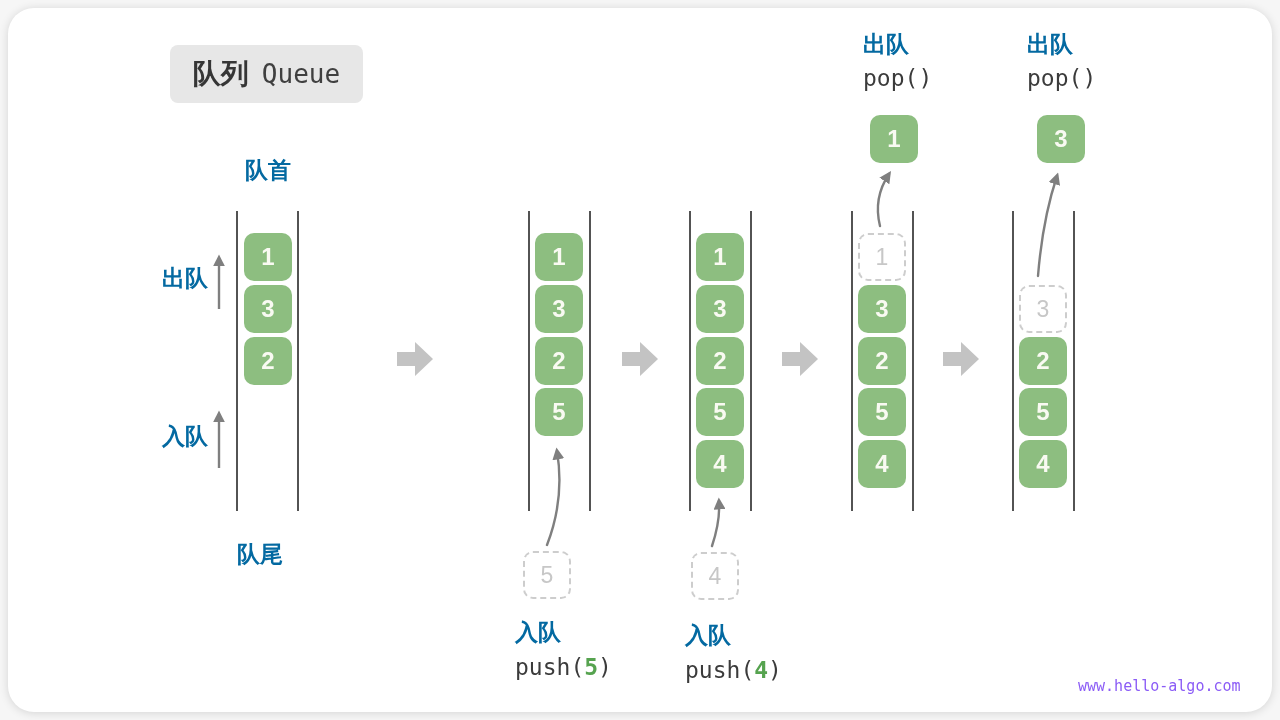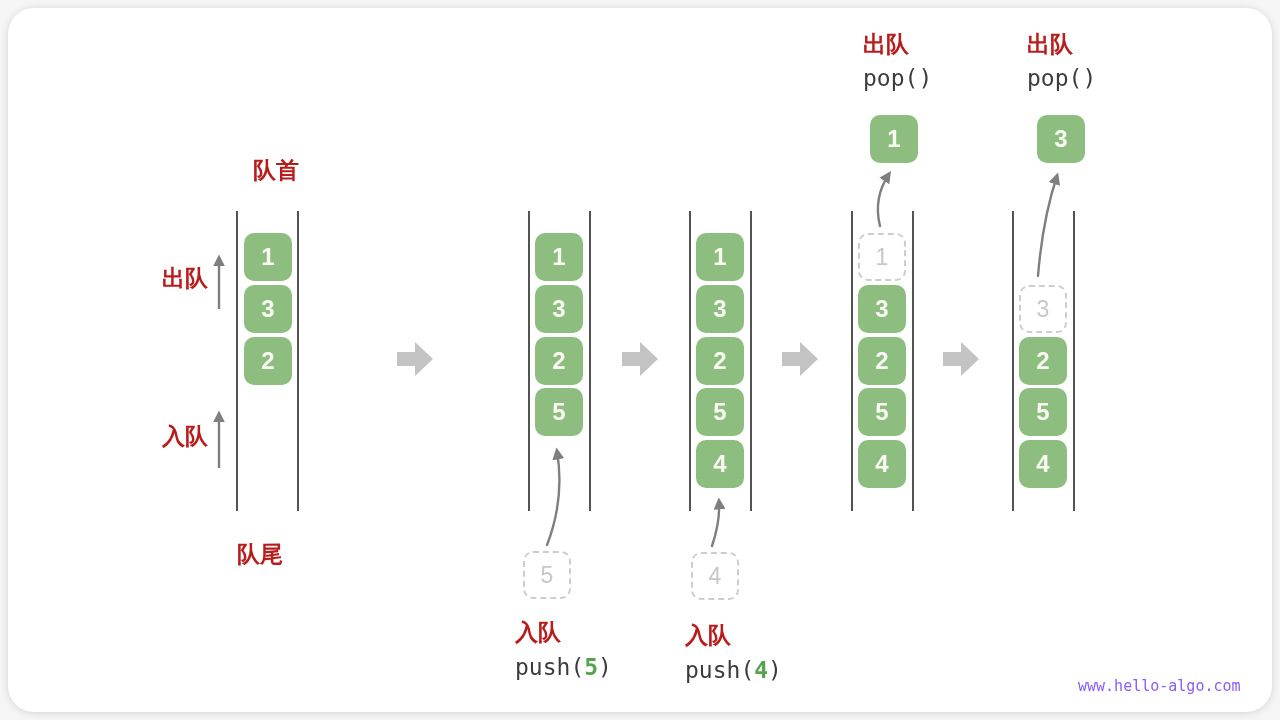--- a/index.html
+++ b/index.html
@@ -10,21 +10,21 @@
           background:#ffffff; border-radius:26px;
           box-shadow:0 1px 10px rgba(0,0,0,0.14); }
 
   .title-box { position:absolute; left:170px; top:45px; width:193px; height:58px;
                background:#e7e7e7; border-radius:8px; display:flex; align-items:center;
                justify-content:center; gap:13px; }
   .title-zh { font-size:28px; font-weight:bold; color:#363636; }
   .title-en { font-size:26px; font-family:"DejaVu Sans Mono","Liberation Mono",monospace;
               color:#404040; }
 
-  .zh-label { position:absolute; font-size:23px; font-weight:bold; color:#b91c1c;
+  .zh-label { position:absolute; font-size:23px; font-weight:bold; color:#0369a1;
               white-space:nowrap; }
   .mono-label { position:absolute; font-size:23px; color:#3b3b3b; white-space:nowrap;
                 font-family:"DejaVu Sans Mono","Liberation Mono",monospace; }
   .mono-label .arg { color:#56a34f; font-weight:bold; }
 
   .qwall { position:absolute; top:211px; height:300px; width:1.5px; background:#535353; }
 
   .cell { position:absolute; width:48px; height:48px; border-radius:10px;
           background:#8dbe80; color:#f9faf2; font-size:24px; font-weight:600;
           display:flex; align-items:center; justify-content:center; }
@@ -37,22 +37,26 @@
 
   .watermark { position:absolute; left:1078px; top:677px; font-size:15px;
                color:#8b5cf6; font-family:"DejaVu Sans Mono","Liberation Mono",monospace; }
 </style>
 </head>
 <body>
 
 <div class="canvas">
   <div class="card"></div>
 
+  <div class="title-box">
+    <span class="title-zh">队列</span>
+    <span class="title-en">Queue</span>
+  </div>
 
-  <div class="zh-label" style="left:237px; top:155px; width:62px; text-align:right;">队首</div>
+  <div class="zh-label" style="left:237px; top:155px; width:62px; text-align:center;">队首</div>
   <div class="zh-label" style="left:237px; top:539px; width:62px; text-align:left;">队尾</div>
 
   <div class="zh-label" style="left:162px; top:263px;">出队</div>
   <div class="zh-label" style="left:162px; top:421px;">入队</div>
 
   <svg class="overlay" viewBox="0 0 1280 720">
     <defs>
       <marker id="ah" viewBox="0 0 10 10" refX="7" refY="5" markerWidth="5" markerHeight="5" orient="auto-start-reverse">
         <path d="M 0 0 L 10 5 L 0 10 z" fill="#7f7f7f"></path>
       </marker>

